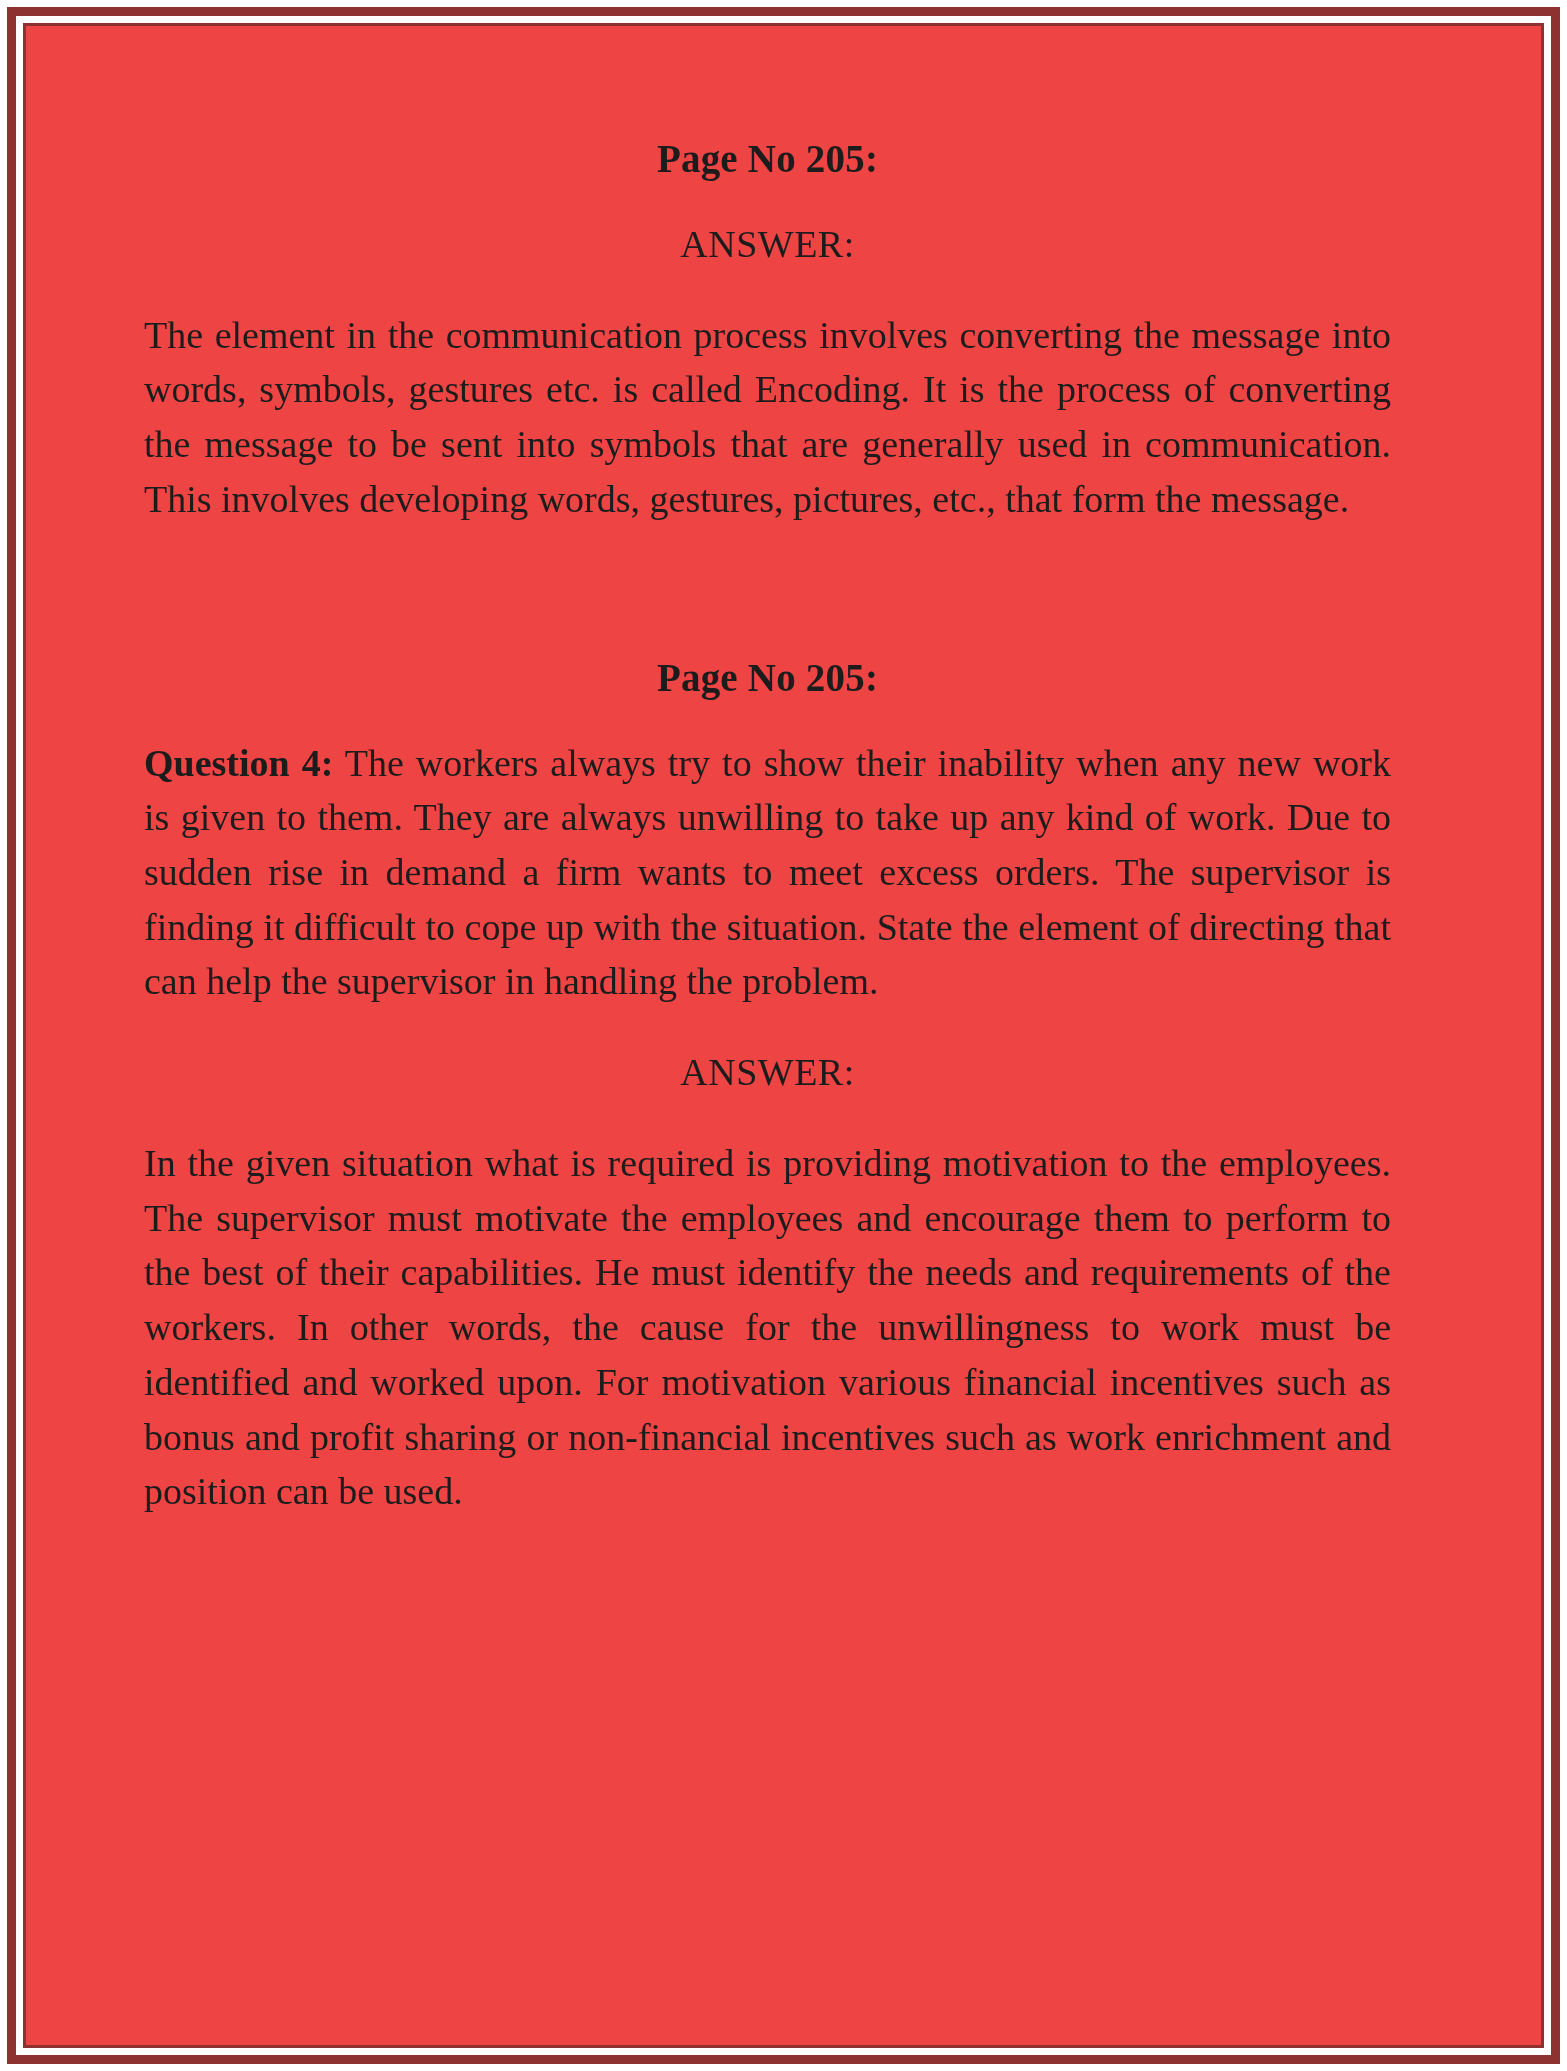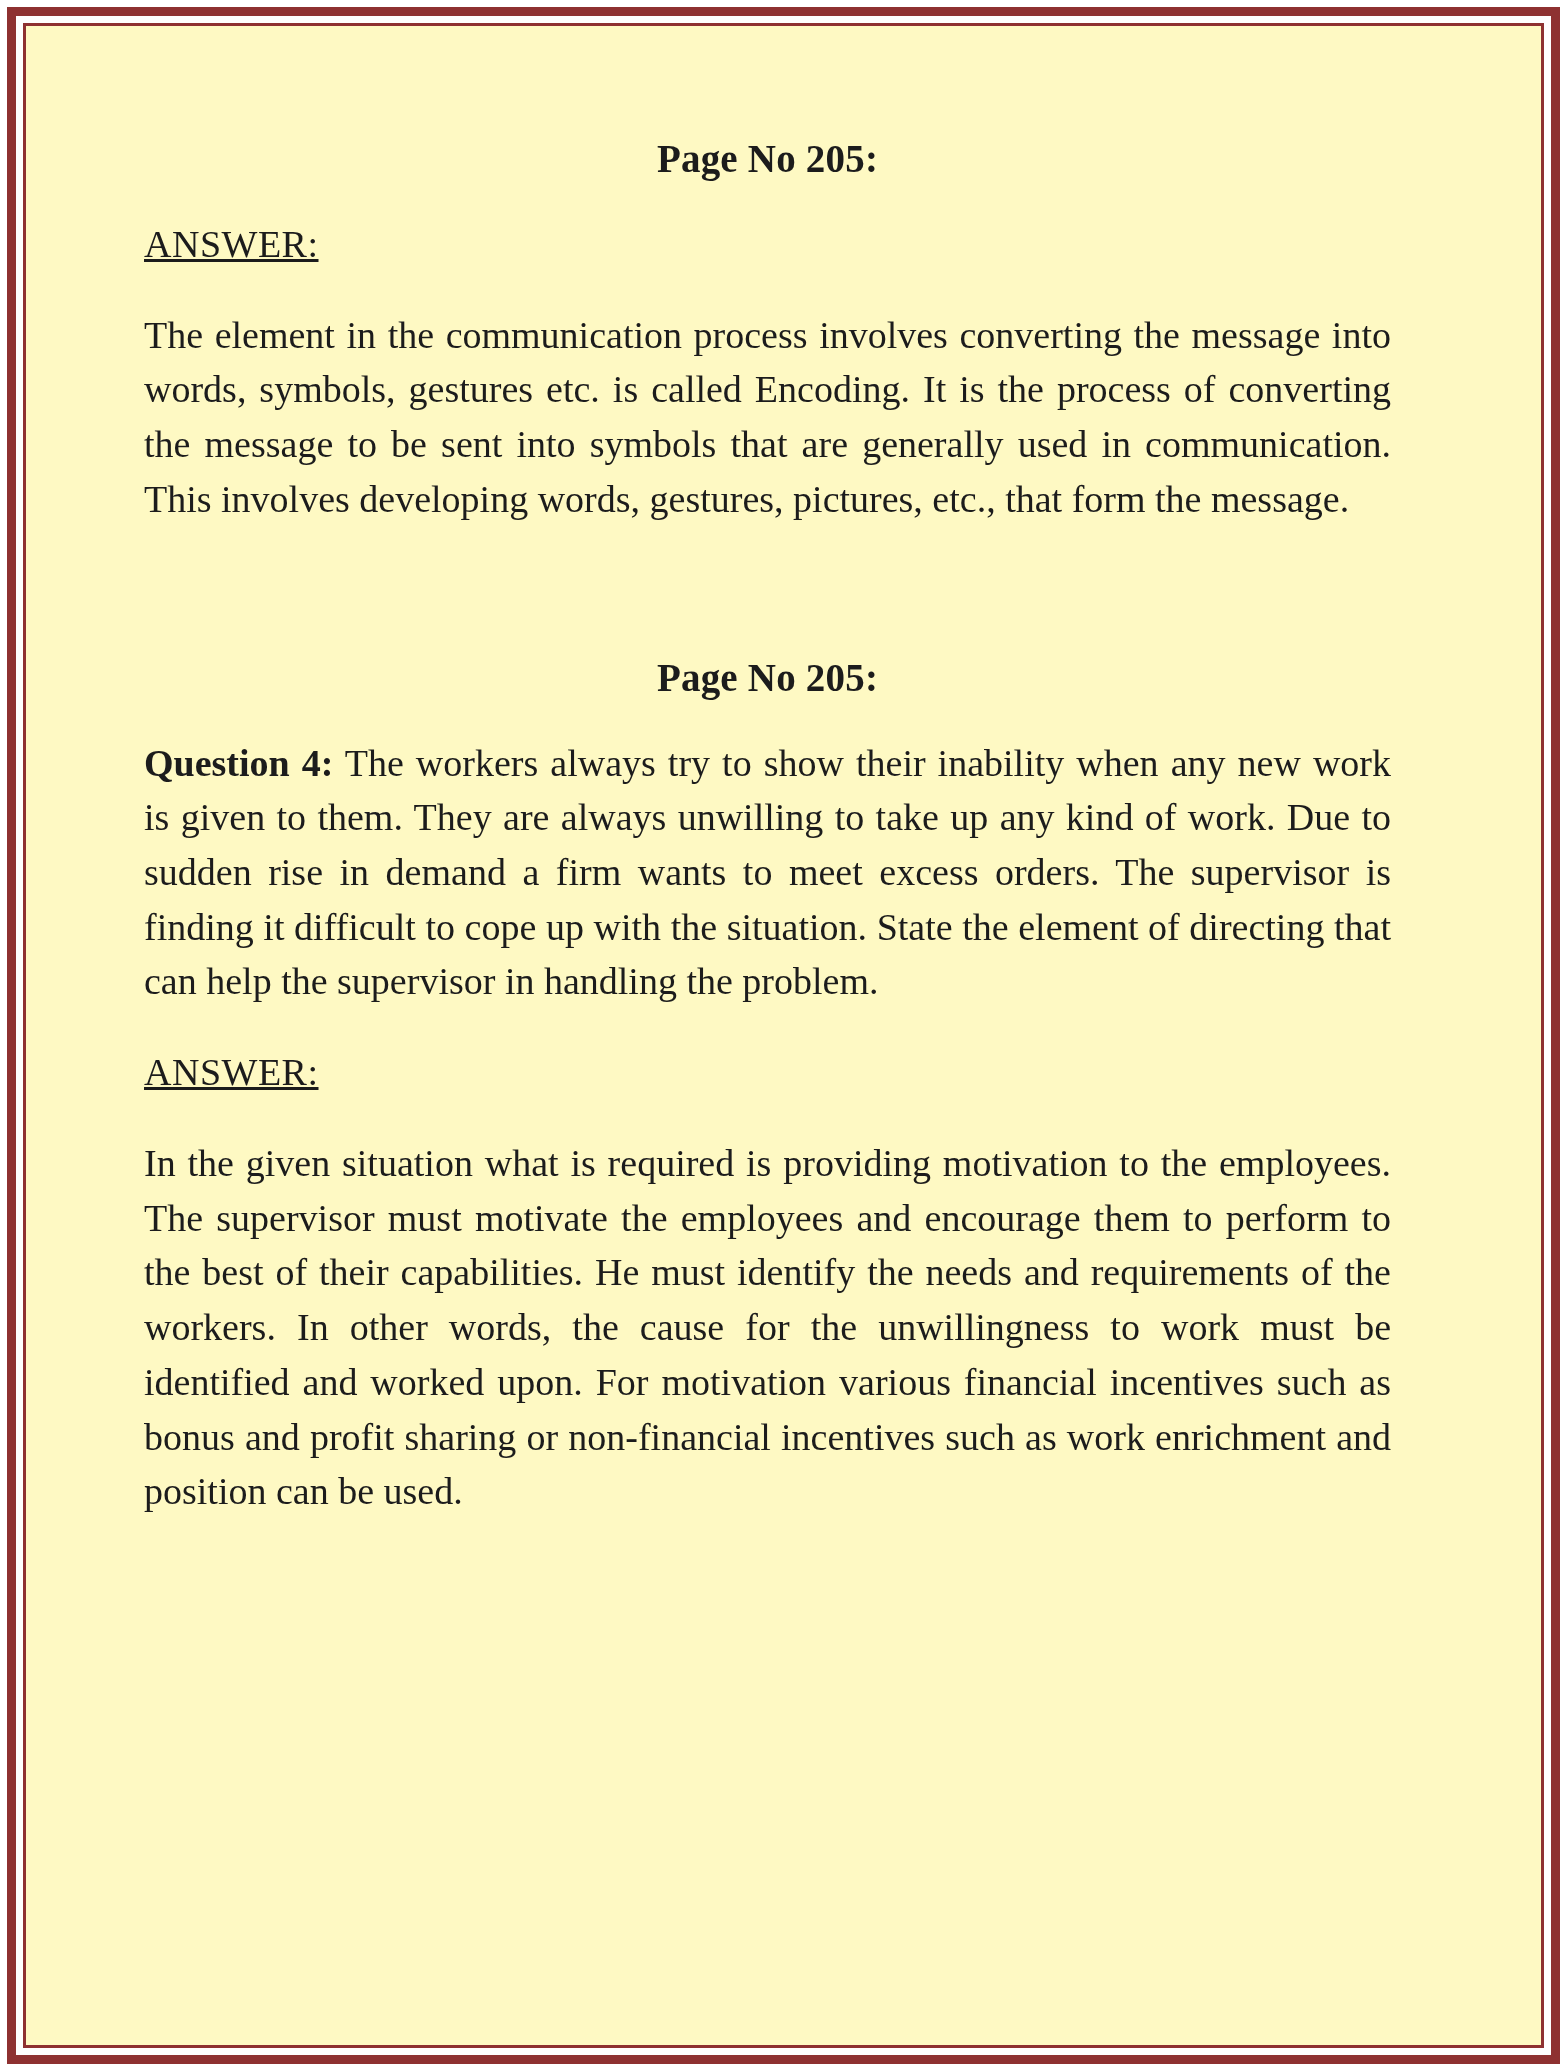--- a/index.html
+++ b/index.html
@@ -18,21 +18,21 @@
   .frame-outer {
     position: absolute;
     inset: 7px;
     border: 9px solid var(--border-color, #8e3131);
     background: #fefefe;
   }
   .frame-inner {
     position: absolute;
     inset: 7px;
     border: 3px solid var(--border-color, #8e3131);
-    background: #fef9c3;
+    background: #ef4444;
   }
   .content {
     position: absolute;
     top: 0;
     left: 0;
     right: 0;
     bottom: 0;
     padding: 110px 150px 60px 118px;
     box-sizing: border-box;
   }
@@ -46,23 +46,22 @@
   .para {
     font-size: 38px;
     line-height: 1.44;
     text-align: justify;
     margin: 0 0 36px 0;
   }
   .q-label {
     font-weight: bold;
   }
   .answer-label {
-    text-align: left;
+    text-align: center;
     letter-spacing: 0.5px;
-    text-decoration: underline;
   }
   .section-2 {
     margin-top: 128px;
   }
 </style>
 </head>
 <body>
 
 <div class="frame-outer">
   <div class="frame-inner">

